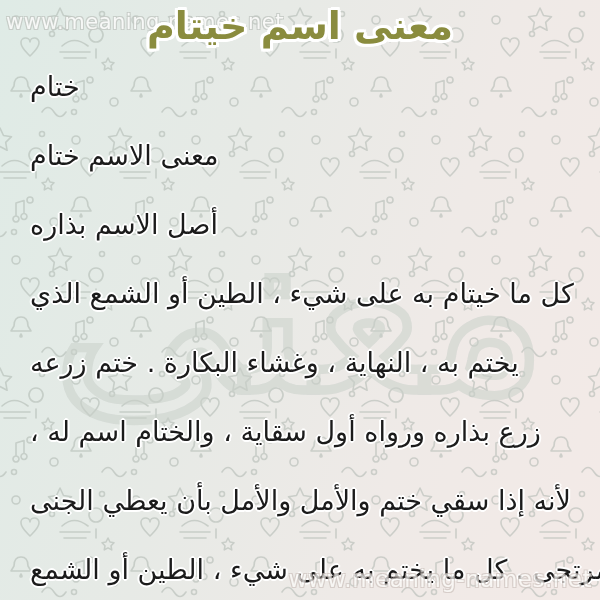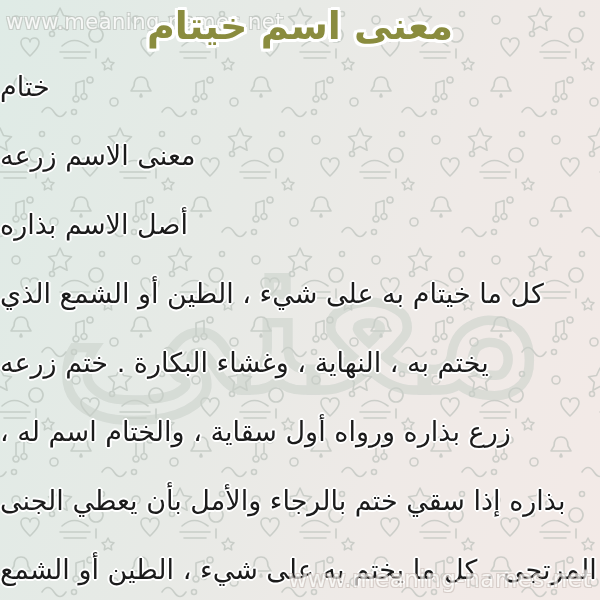--- a/index.html
+++ b/index.html
@@ -27,21 +27,21 @@
     font-size:38px;font-weight:bold;color:#8a8c3e;direction:rtl;
     text-shadow:
       -3px 0 0 #fff,3px 0 0 #fff,0 -3px 0 #fff,0 3px 0 #fff,
       -2px -2px 0 #fff,2px -2px 0 #fff,-2px 2px 0 #fff,2px 2px 0 #fff,
       -3px -2px 0 #fff,3px 2px 0 #fff,-2px 3px 0 #fff,2px -3px 0 #fff;
   }
   .content{position:absolute;left:0;top:52px;width:100%;}
   .line{
     height:69px;display:flex;align-items:center;
     direction:rtl;justify-content:flex-end; 
-    padding-right:10px;box-sizing:border-box;
+    padding-left:30px;padding-right:10px;box-sizing:border-box;
     font-size:27px;color:#1b1b1b;white-space:nowrap;
     text-shadow:
       -2px 0 0 #fff,2px 0 0 #fff,0 -2px 0 #fff,0 2px 0 #fff,
       -1px -1px 0 #fff,1px -1px 0 #fff,-1px 1px 0 #fff,1px 1px 0 #fff;
   }
 </style>
 </head>
 <body>
 
 <div class="stage">
@@ -96,24 +96,24 @@
     </g>
     <text class="calli" x="300" y="390" font-size="230" text-anchor="middle">معنى</text>
   </svg>
 
   <div class="watermark top">www.meaning-names.net</div>
 
   <h1 class="title">معنى اسم خيتام</h1>
 
   <div class="content">
     <div class="line">ختام</div>
-    <div class="line">معنى الاسم زرعه</div>
+    <div class="line">معنى الاسم ختام</div>
     <div class="line">أصل الاسم بذاره</div>
     <div class="line">كل ما خيتام به على شيء ، الطين أو الشمع الذي</div>
     <div class="line">يختم به ، النهاية ، وغشاء البكارة . ختم زرعه</div>
     <div class="line">زرع بذاره ورواه أول سقاية ، والختام اسم له ،</div>
-    <div class="line">بذاره إذا سقي ختم بالرجاء والأمل بأن يعطي الجنى</div>
+    <div class="line">لأنه إذا سقي ختم والأمل والأمل بأن يعطي الجنى</div>
     <div class="line">المرتجى . كل ما يختم به على شيء ، الطين أو الشمع</div>
   </div>
 
   <div class="watermark bottom">www.meaning-names.net</div>
 
 </div>
 
 </body></html>

